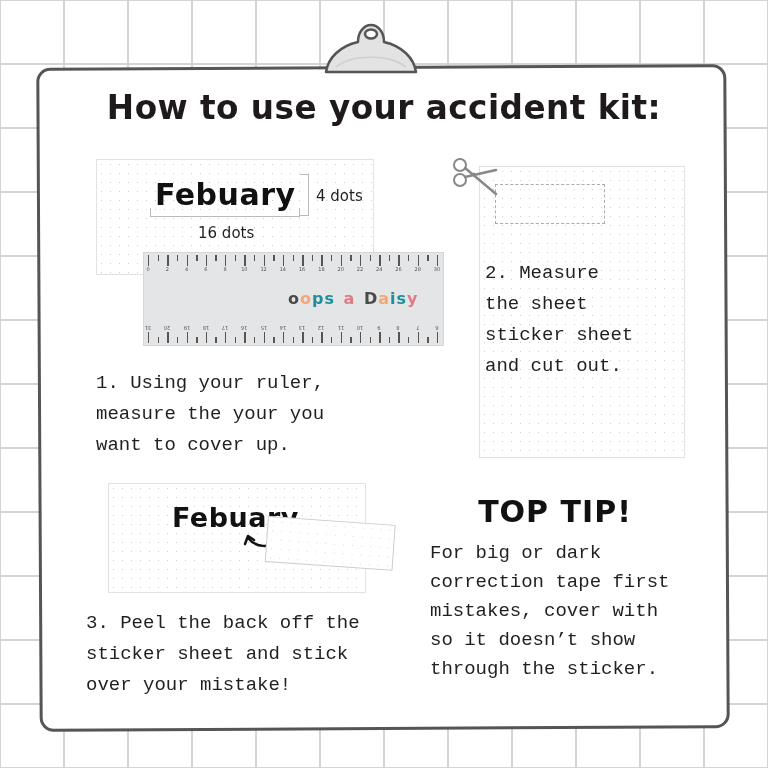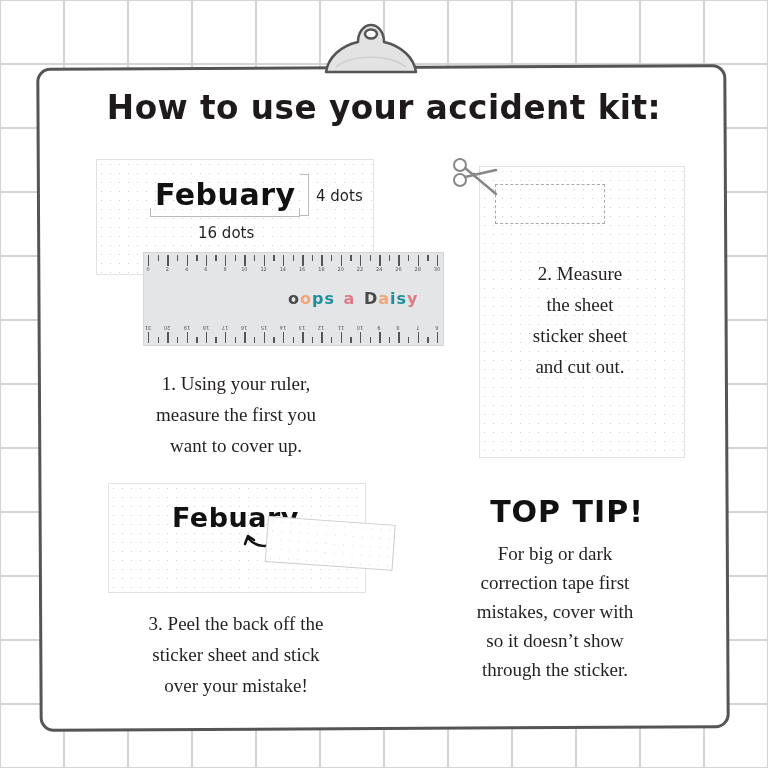--- a/index.html
+++ b/index.html
@@ -28,22 +28,22 @@
     letter-spacing:0.5px; color:#1e1a1b; line-height:1;
     transform:scaleX(0.96);
   }
   .paper {
     position:absolute; background:#fff;
     background-image: radial-gradient(#cfcfcf 0.8px, transparent 1px);
     background-size:9px 9px;
     border:1px solid #e2e2e2;
   }
   .step-text {
-    position:absolute; text-align:center; color:#231f20;
-    font-family:Liberation Serif, serif; font-size:19px; line-height:31px;
+    position:absolute; text-align:left; color:#231f20;
+    font-family:Liberation Mono, monospace; font-size:19px; line-height:31px;
   }
   .hand {
     position:absolute; font-family:"DejaVu Sans", sans-serif; font-weight:900; color:#111;
     letter-spacing:0.5px;
   }
   .small { position:absolute; font-size:15px; color:#231f20; }
   .ruler {
     position:absolute; left:143px; top:252px; width:299px; height:92px;
     background:#e4e5e6; border:1px solid #d6d6d6;
   }
@@ -56,21 +56,21 @@
   .ticks-top span { top:0; }
   .ticks-bot span { bottom:0; }
   .num-top, .num-bot { position:absolute; font-size:5px; color:#555; transform:translateX(-50%); }
   .num-top { top:13px; }
   .num-bot { bottom:14px; transform:translateX(-50%) rotate(180deg); }
   .logo {
     position:absolute; left:288px; top:289px; font-weight:900; font-size:16px;
     letter-spacing:1px; font-family:"DejaVu Sans", sans-serif;
   }
   .tiptitle {
-    position:absolute; left:452px; top:494px; width:230px; text-align:center;
+    position:absolute; left:440px; top:494px; width:230px; text-align:center;
     font-weight:900; font-size:30px; color:#111; letter-spacing:1px;
   }
 </style>
 </head>
 <body>
 
 <div class="card"></div>
 
 <svg class="clip" viewBox="0 0 98 52">
   <path d="M4 50 C6 36 18 24 36 20 C36 10 42 3 49 3 C56 3 62 10 62 20 C80 24 92 36 94 50 Z" fill="#e3e3e3" stroke="#555" stroke-width="2.5" stroke-linejoin="round"></path>
@@ -189,21 +189,21 @@
       <div class="num-bot" style="left: 235.2px;">9</div>
       <div class="num-bot" style="left: 254.467px;">8</div>
       <div class="num-bot" style="left: 273.733px;">7</div>
       <div class="num-bot" style="left: 293px;">6</div>
     </div>
 </div>
 <div class="logo" id="logo"><span style="color: rgb(74, 74, 74);">o</span><span style="color: rgb(242, 167, 116);">o</span><span style="color: rgb(30, 143, 154);">p</span><span style="color: rgb(30, 143, 154);">s</span><span style="color: rgb(0, 0, 0); margin-right: 2px;"> </span><span style="color: rgb(222, 123, 134);">a</span><span style="color: rgb(0, 0, 0); margin-right: 2px;"> </span><span style="color: rgb(74, 74, 74);">D</span><span style="color: rgb(242, 167, 116);">a</span><span style="color: rgb(30, 143, 154);">i</span><span style="color: rgb(30, 143, 154);">s</span><span style="color: rgb(222, 123, 134);">y</span></div>
 
 <div class="step-text" style="left:96px; top:368px; width:280px;">
   <div>1. Using your ruler,</div>
-  <div>measure the first you</div>
+  <div>measure the your you</div>
   <div>want to cover up.</div>
 </div>
 
 <div class="paper" style="left:479px; top:166px; width:204px; height:290px;"></div>
 <div style="position:absolute; left:495px; top:184px; width:108px; height:38px; border:1.5px dashed #aaa;"></div>
 <svg style="position:absolute; left:450px; top:156px;" width="52" height="42" viewBox="0 0 52 42">
   <circle cx="10" cy="9" r="6" fill="#fff" stroke="#888" stroke-width="2"></circle>
   <circle cx="10" cy="24" r="6" fill="#fff" stroke="#888" stroke-width="2"></circle>
   <path d="M15 12 L46 38" stroke="#888" stroke-width="2.5" fill="none" stroke-linecap="round"></path>
   <path d="M15 21 L46 14" stroke="#888" stroke-width="2.5" fill="none" stroke-linecap="round"></path>

